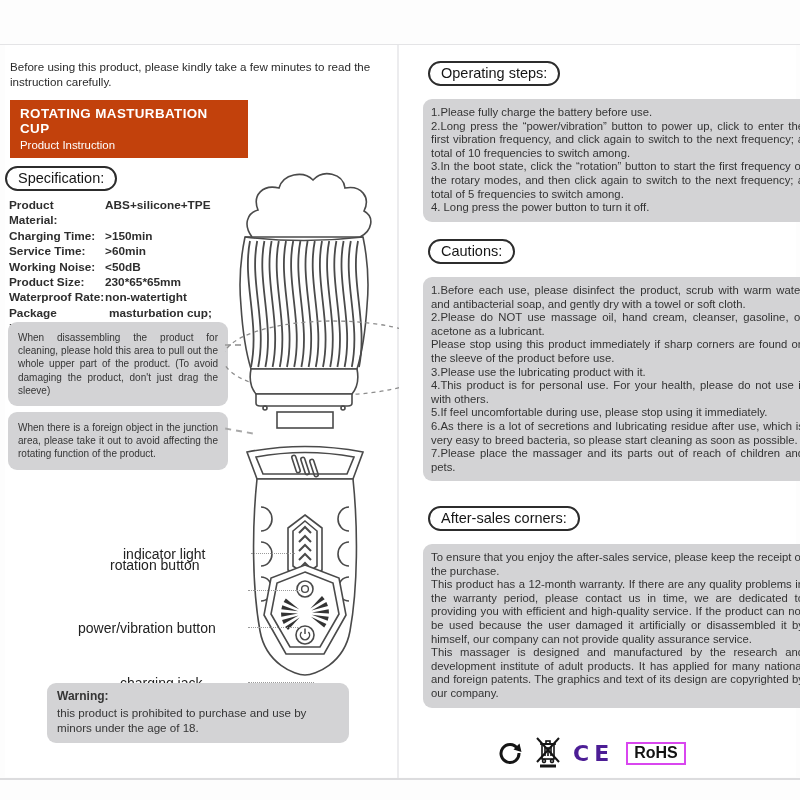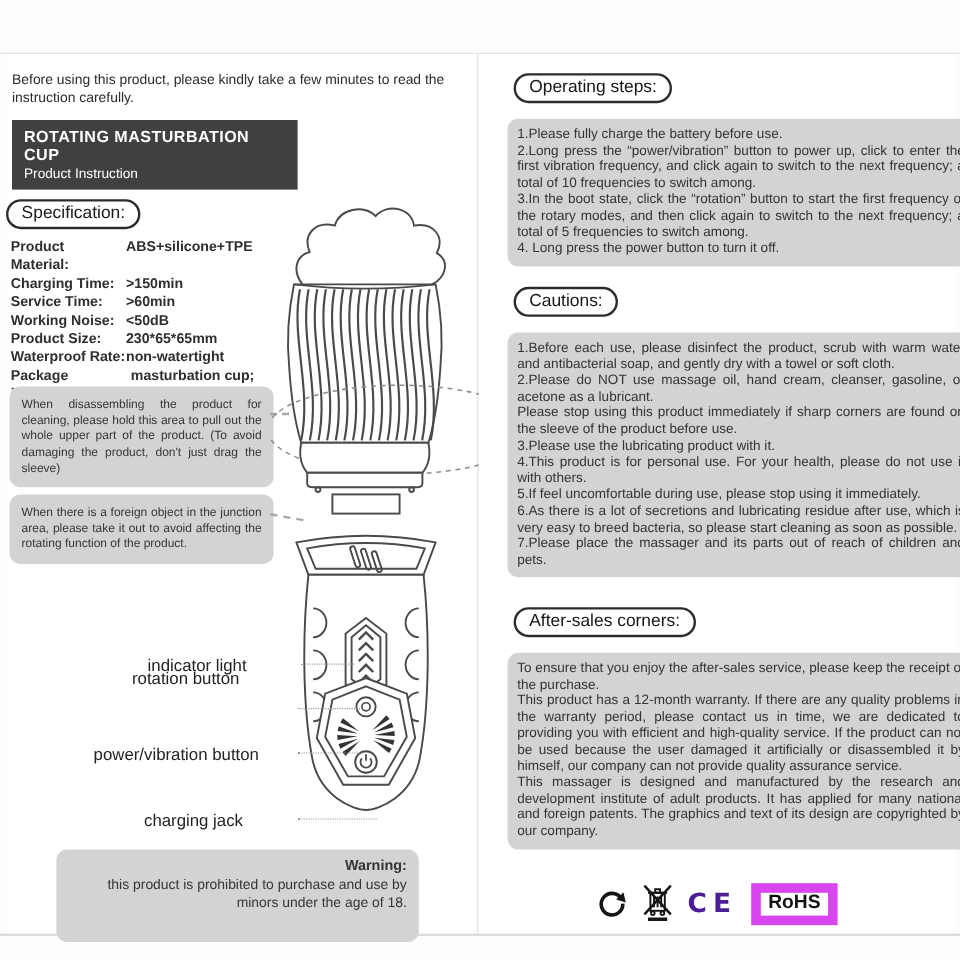--- a/index.html
+++ b/index.html
@@ -11,21 +11,21 @@
   .page{position:absolute;background:#ffffff;}
   #page-left{left:5px;top:45px;width:392px;height:732px;}
   #page-right{left:399px;top:45px;width:397px;height:732px;}
   .edge{position:absolute;background:#e4e4e6;}
   #edge-top{left:0;top:44px;width:800px;height:1px;}
   #edge-bottom{left:0;top:778px;width:800px;height:2px;background:#dcdcde;}
   #edge-mid{left:397px;top:45px;width:2px;height:733px;background:#ececee;}
 
   .intro{position:absolute;left:5px;top:15px;width:374px;font-size:11.6px;line-height:1.28;color:#2b2b2b;}
 
-  .title-box{position:absolute;left:5px;top:55px;width:218px;background:#404040;color:#fff;
+  .title-box{position:absolute;left:5px;top:55px;width:218px;background:#c2410c;color:#fff;
     padding:6px 10px 7px;}
   .title-box .t1{font-size:13.4px;font-weight:600;letter-spacing:.4px;}
   .title-box .t2{font-size:11.4px;margin-top:3px;}
 
   .pill{position:absolute;display:inline-block;background:#fff;border:2px solid #2c2c2c;
     border-radius:14px;padding:2px 11px 3px;font-size:14.5px;font-weight:400;color:#161616;}
 
   .spec-list{position:absolute;left:4px;top:153px;width:240px;font-size:11.8px;line-height:15.4px;font-weight:bold;}
   .spec-row{display:flex;}
   .spec-row .lb{width:96px;flex:none;}
@@ -36,39 +36,39 @@
   .note{position:absolute;left:3px;width:200px;padding:9px 10px;font-size:10px;
     line-height:1.32;text-align:justify;}
   #note-1{top:277px;}
   #note-2{top:367px;}
 
   .leader{position:absolute;border-top:1.5px dotted #9a9a9a;height:0;}
   .connector{position:absolute;border-top:2px dashed #a8a8a8;height:0;}
 
   .part-label{position:absolute;font-size:14px;color:#222;text-align:left;}
 
-  .warning-box{position:absolute;left:42px;top:663px;width:282px;padding:6px 10px 25px;
-    text-align:right;font-size:11.6px;line-height:1.3;}
+  .warning-box{position:absolute;left:42px;top:638px;width:282px;padding:6px 10px 8px;
+    text-align:left;font-size:11.6px;line-height:1.3;}
   .warning-box .wt{font-weight:700;font-size:12px;}
 
   .illus{position:absolute;left:220px;top:120px;width:220px;height:560px;}
 
   .rp-box{position:absolute;left:24px;width:373px;padding:7px 8px;font-size:11.3px;
     line-height:13.6px;text-align:justify;color:#343434;}
   .rp-box p{margin:0;}
   #op-box{top:54px;}
   #ca-box{top:232px;}
   #as-box{top:499px;}
   #op-pill{left:29px;top:16px;}
   #ca-pill{left:29px;top:194px;}
   #as-pill{left:29px;top:461px;}
 
   .certs{position:absolute;left:98px;top:690px;height:36px;display:flex;align-items:center;gap:12px;}
   .ce-text{font-size:22px;font-weight:700;letter-spacing:5px;color:#4c1d95;font-family:"DejaVu Sans",sans-serif;}
-  .rohs-box{border:8px solid #d946ef;padding:0 6px 1px;font-size:16px;font-weight:700;color:#121212;}
+  .rohs-box{border:2px solid #d946ef;padding:0 6px 1px;font-size:16px;font-weight:700;color:#121212;}
   svg{display:block;}
 </style>
 </head>
 <body>
 
 <div class="edge" id="edge-top"></div>
 <div class="edge" id="edge-bottom"></div>
 <div class="edge" id="edge-mid"></div>
 
 <div class="page" id="page-left">

